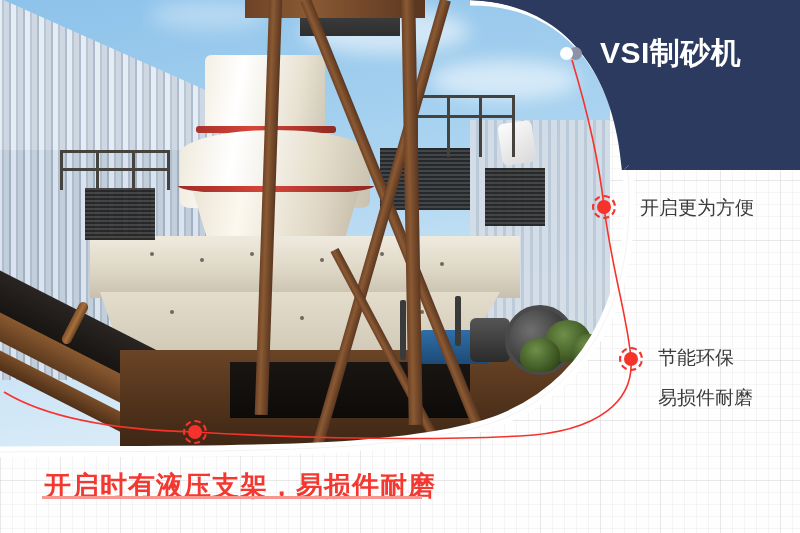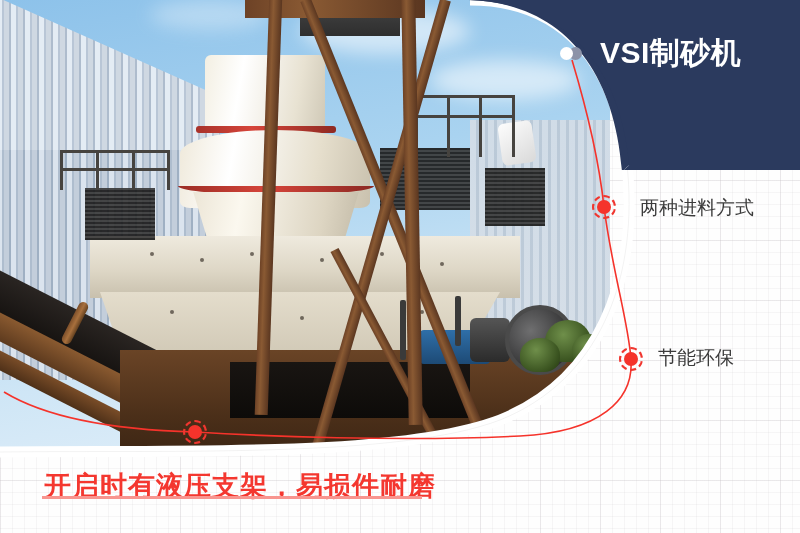--- a/index.html
+++ b/index.html
@@ -355,19 +355,20 @@
   </div>
   <div class="marker m-energy">
     <div class="ring"></div>
     <div class="dot"></div>
   </div>
   <div class="marker m-bottom">
     <div class="ring"></div>
     <div class="dot"></div>
   </div>
 
-  <div class="label lbl-feed">两种进料方式</div>
+  <div class="label lbl-feed">开启更为方便</div>
   <div class="label lbl-energy">节能环保</div>
+  <div class="label lbl-wear">易损件耐磨</div>
 
   <div class="caption">开启时有液压支架，易损件耐磨</div>
   <div class="caption-underline"></div>
 
 </div>
 
 </body></html>

